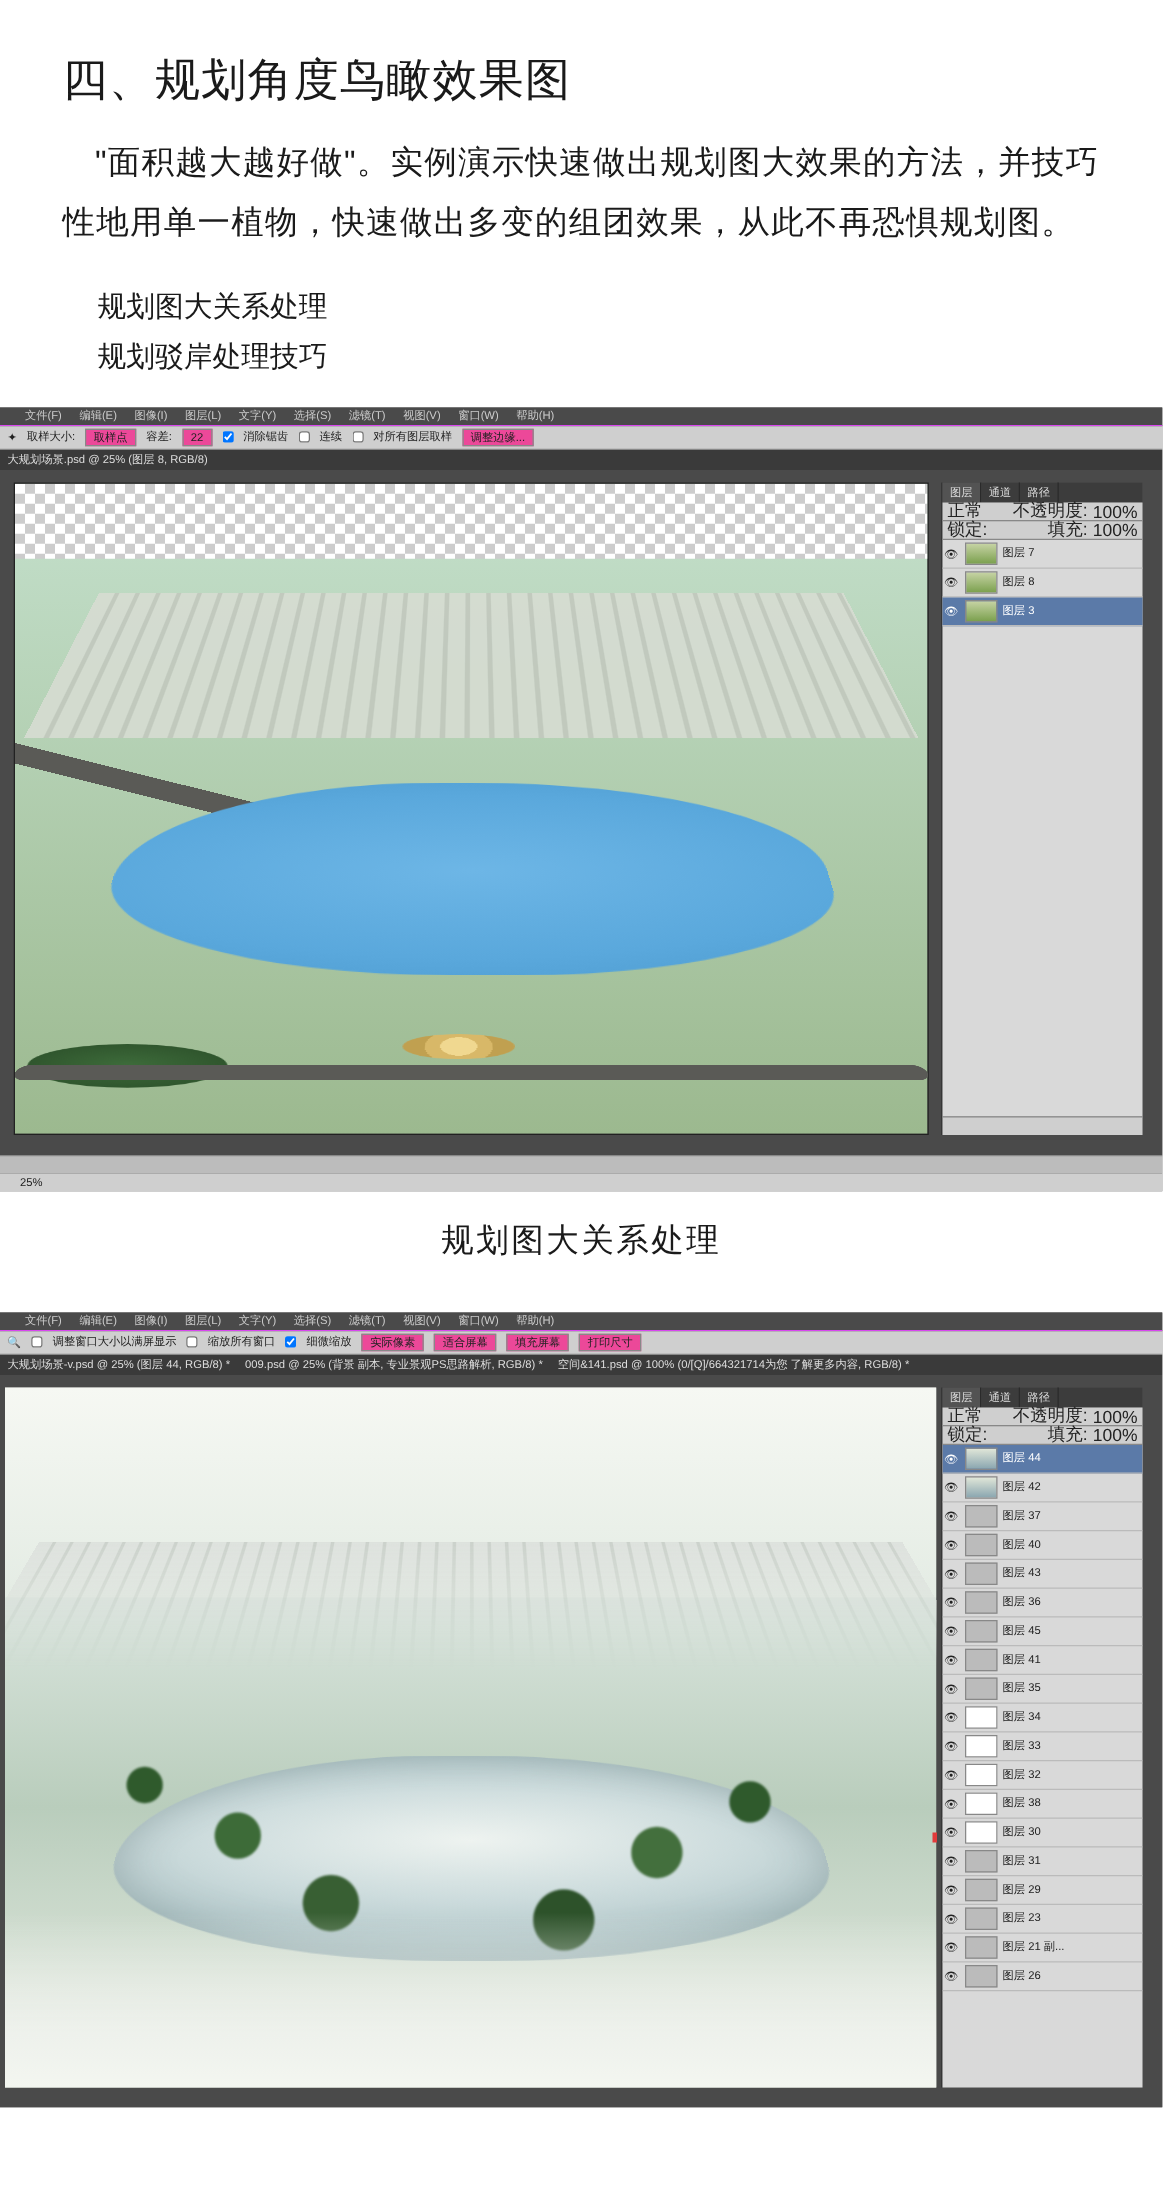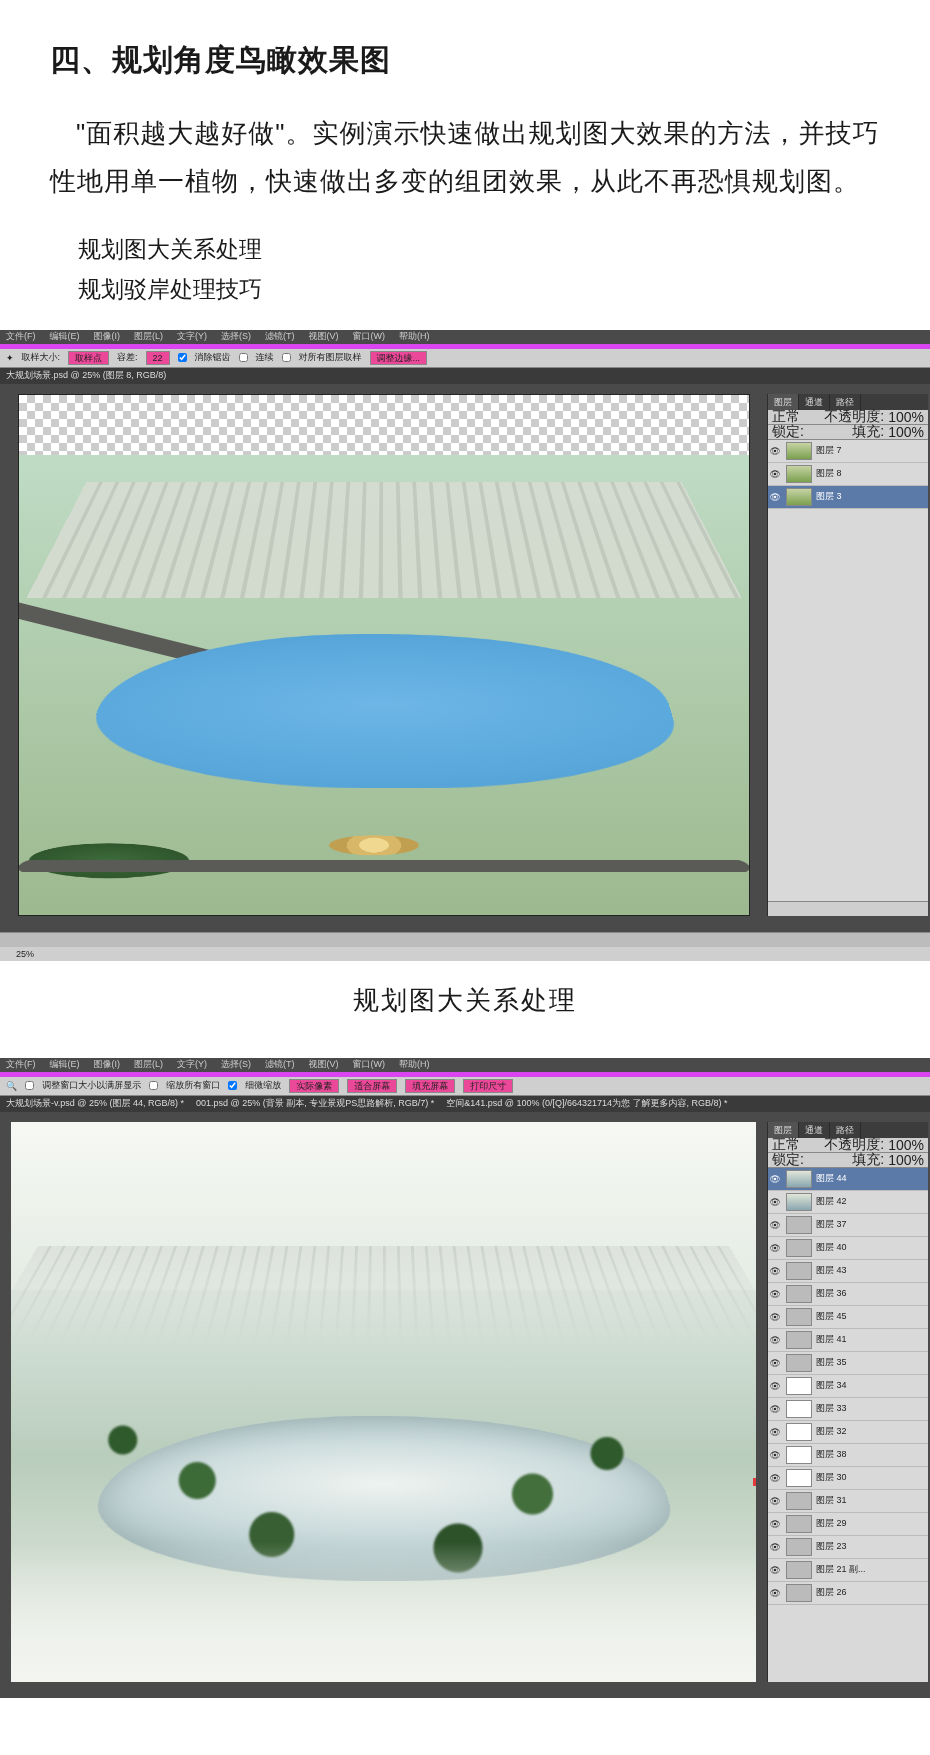--- a/index.html
+++ b/index.html
@@ -1,29 +1,29 @@
 <!DOCTYPE html>
 <html><head>
 <meta charset="utf-8">
 <style>
 body{margin:0;background:#fff;font-family:"Microsoft YaHei","PingFang SC",sans-serif;color:#1a1a1a;width:930px}
 .pad{padding:40px 50px 20px 50px}
-h2{font-size:30px;font-weight:700;margin:0 0 28px 0;letter-spacing:1px}
+h2{font-size:36px;font-weight:400;margin:0 0 16px 0;letter-spacing:1px}
 .lead{font-size:26px;line-height:1.85;margin:0 0 24px 0;letter-spacing:1px;text-indent:1em}
 .bullets{font-size:23px;line-height:1.75;margin-left:28px}
 .caption{text-align:center;font-size:26px;margin:22px 0 40px 0;letter-spacing:2px}
 
 
 .ps{width:930px;background:#4a4a4a;position:relative;font-size:10px;color:#bbb}
-.menubar{background:#4a4a4a;height:14px;border-bottom:5px solid #d946ef;display:flex;gap:14px;padding:0 6px;align-items:center;font-size:9px;color:#ccc}
+.menubar{background:#4a4a4a;height:14px;border-bottom:1px solid #d946ef;display:flex;gap:14px;padding:0 20px;align-items:center;font-size:9px;color:#ccc}
 .optbar{background:#cfcfcf;height:18px;border-bottom:1px solid #888;display:flex;gap:8px;padding:0 6px;align-items:center;font-size:9px;color:#222}
 .optbar .box{background:#ec4899;border:1px solid #888;padding:0 6px;height:12px;line-height:12px}
 .optbar input[type=checkbox]{width:9px;height:9px;margin:0}
 .tabbar{background:#3a3a3a;height:16px;display:flex;align-items:center;padding:0 6px;font-size:9px;color:#ddd;gap:12px}
-.stage{background:#4a4a4a;padding:10px 2px 16px 0;display:flex}
+.stage{background:#4a4a4a;padding:10px 16px 16px 0;display:flex}
 .canvaswrap{flex:1;display:flex;justify-content:center}
 .panelcol{width:160px;background:#535353;border-left:1px solid #2e2e2e;display:flex;flex-direction:column}
 .paneltabs{background:#3c3c3c;height:16px;display:flex;font-size:9px;color:#ddd}
 .paneltabs span{padding:0 6px;line-height:16px;border-right:1px solid #2a2a2a}
 .paneltabs span.act{background:#535353}
 .panelhdr{background:#cfcfcf;height:14px;font-size:14px;color:#222;padding:0 4px;display:flex;align-items:center;gap:4px;border-bottom:1px solid #888}
 .layerlist{background:#d9d9d9;flex:1;min-height:60px}
 .layer{display:flex;align-items:center;height:22px;border-bottom:1px solid #bbb;font-size:9px;color:#222}
 .layer.sel{background:#5b7aa8;color:#fff}
 .eye{width:14px;text-align:center}
@@ -207,21 +207,21 @@
       <span>缩放所有窗口</span>
     <input type="checkbox" checked="" style="">
       <span>细微缩放</span>
     <span class="box">实际像素</span>
     <span class="box">适合屏幕</span>
     <span class="box">填充屏幕</span>
     <span class="box">打印尺寸</span>
   </div>
   <div class="tabbar" id="tabs2">
       <span>大规划场景-v.psd @ 25% (图层 44, RGB/8) *</span>
-      <span>001.psd @ 25% (背景 副本, 专业景观PS思路解析, RGB/7) *</span>
+      <span>009.psd @ 25% (背景 副本, 专业景观PS思路解析, RGB/8) *</span>
       <span>空间&amp;141.psd @ 100% (0/[Q]/664321714为您 了解更多内容, RGB/8) *</span>
     </div>
   <div class="stage">
     <div class="canvaswrap">
       <div class="scene2">
         <div class="sky"></div>
         <div class="city2"></div>
         <div class="lake2"></div>
         <div class="trees"></div>
 

